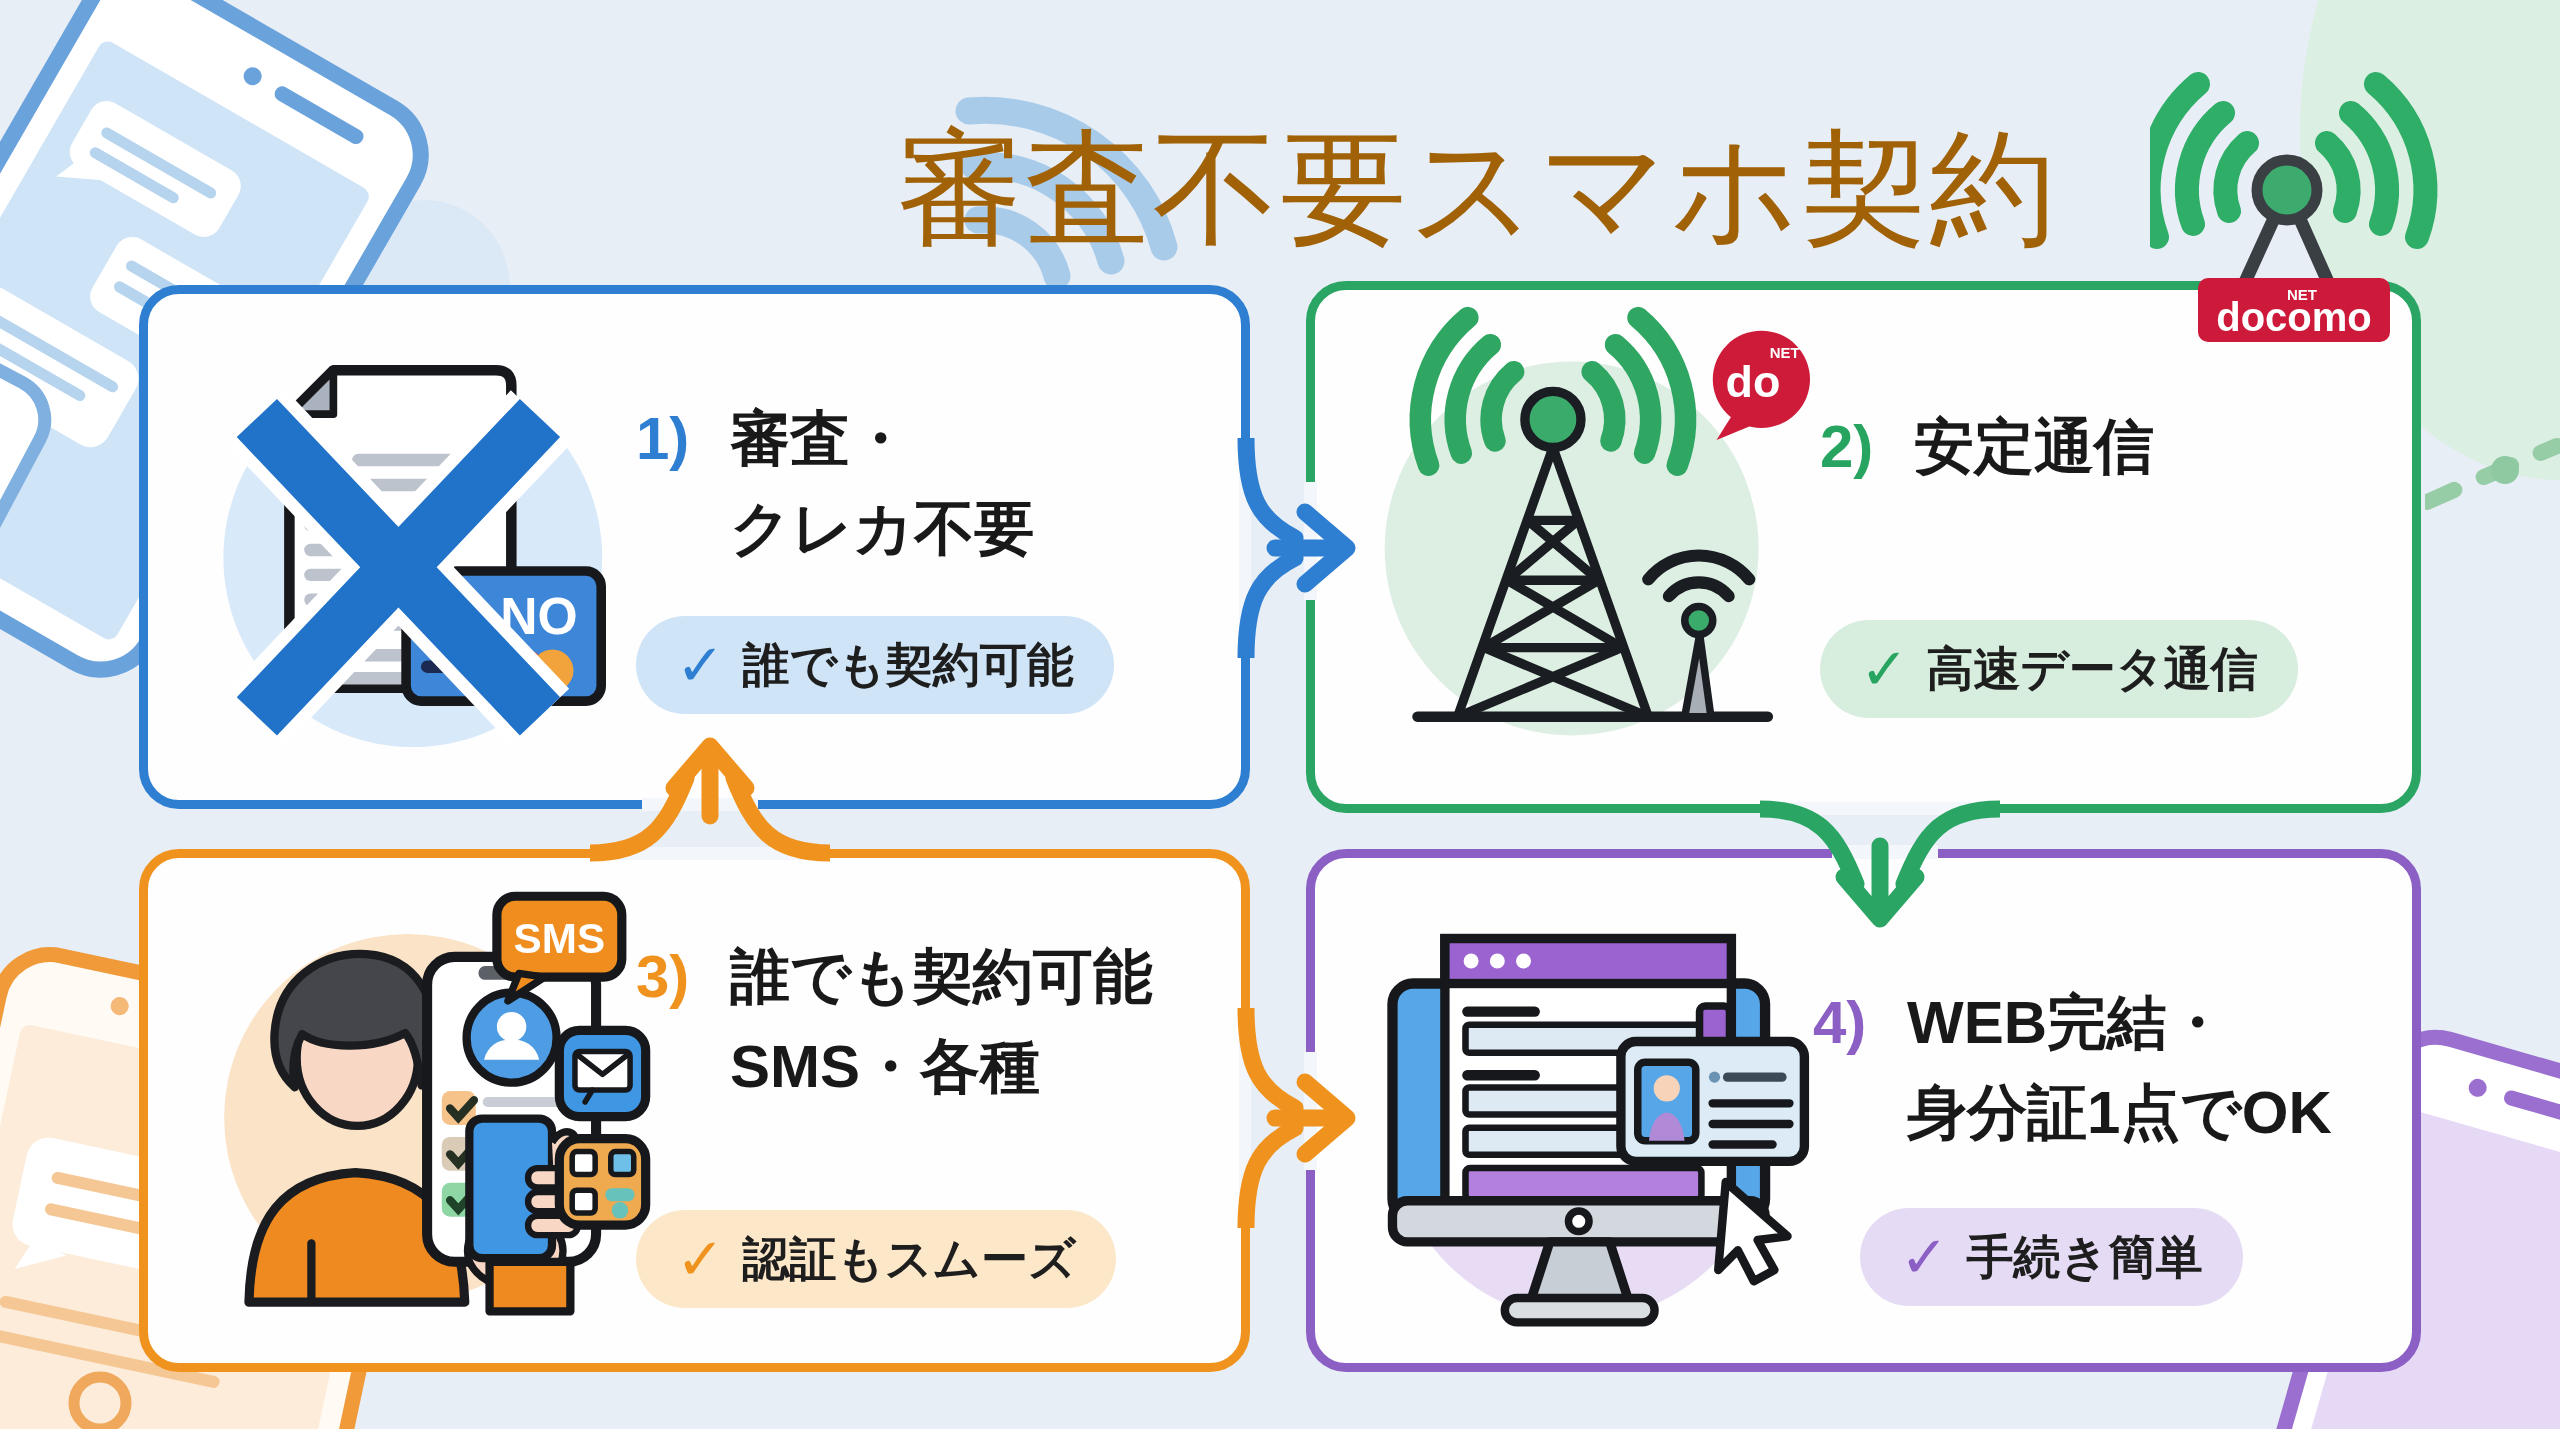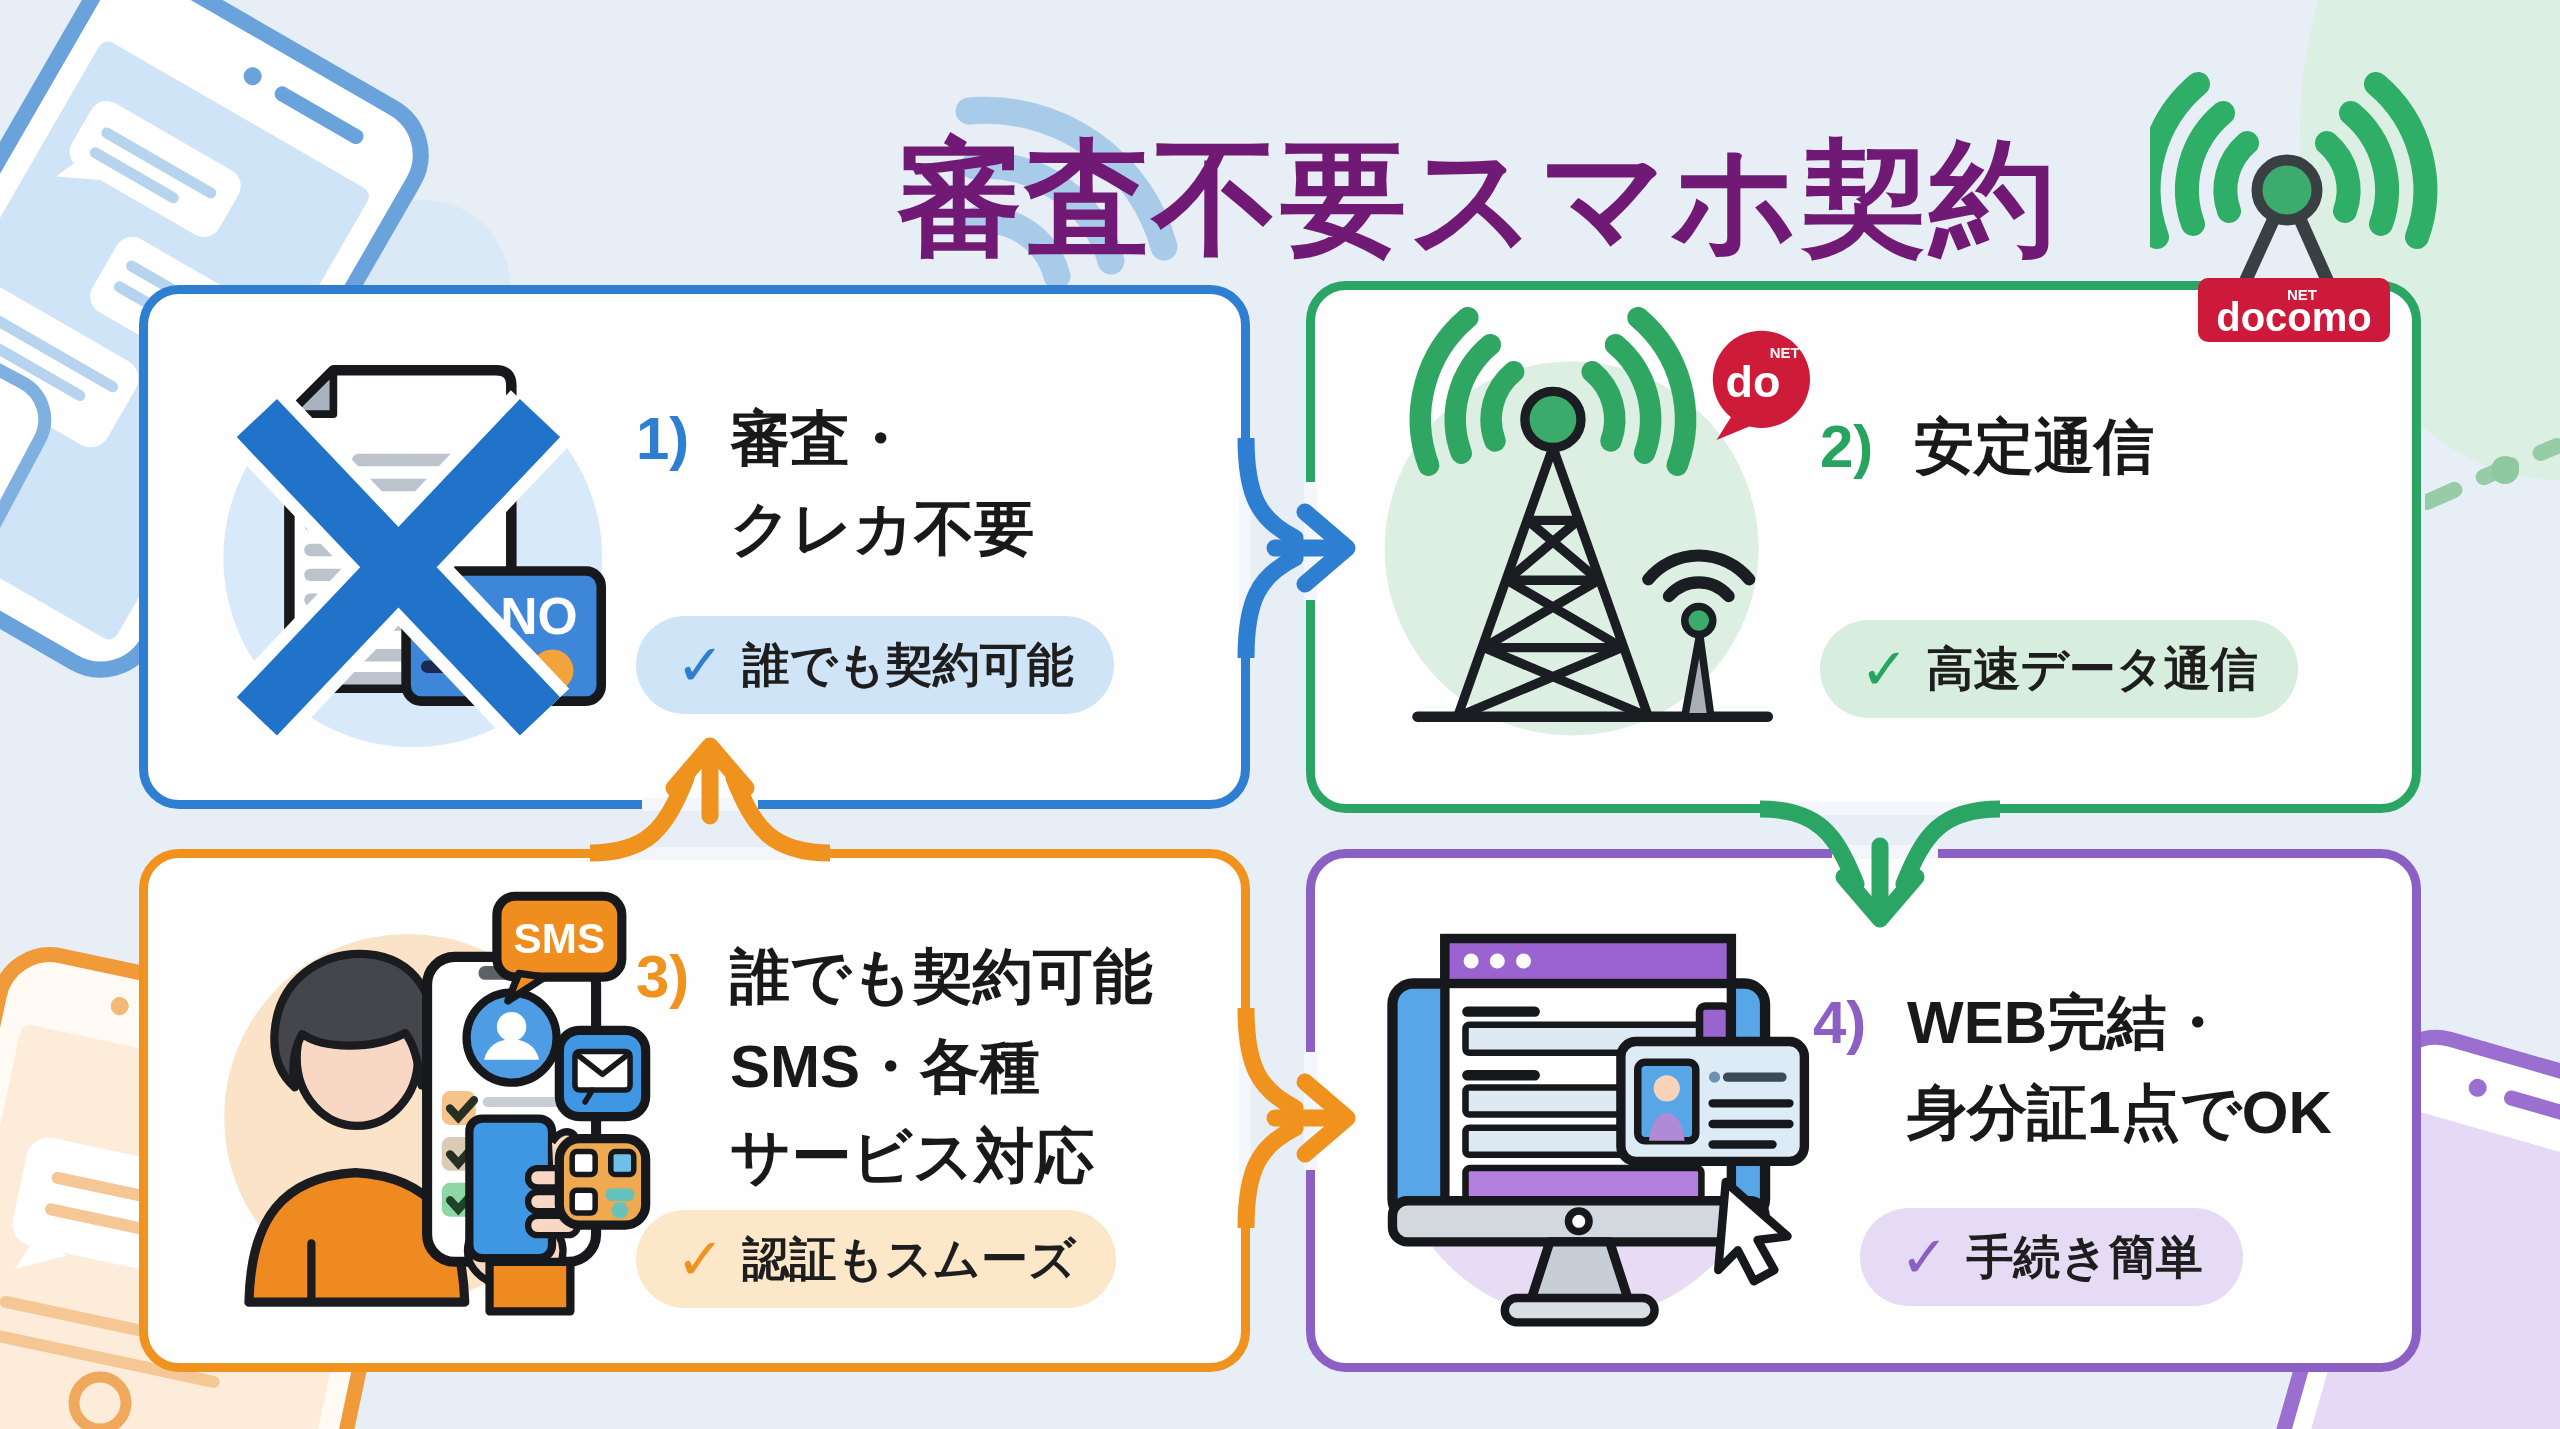--- a/index.html
+++ b/index.html
@@ -5,22 +5,22 @@
   html,body{margin:0;padding:0}
   body{
     width:2560px;height:1429px;overflow:hidden;position:relative;
     background:#e7eef6;
     font-family:"Liberation Sans","DejaVu Sans",sans-serif;
   }
   .stage{position:absolute;inset:0}
   .deco{position:absolute;z-index:0}
   .blob{position:absolute;z-index:0;border-radius:50%}
   .title{
-    position:absolute;left:1477px;top:32px;transform:translateX(-50%);
-    font-size:126px;font-weight:700;color:#701a75;letter-spacing:2px;
+    position:absolute;left:1477px;top:22px;transform:translateX(-50%);
+    font-size:126px;font-weight:400;color:#a16207;letter-spacing:2px;
     white-space:nowrap;z-index:2;
   }
   .box{
     position:absolute;background:#fefefe;border-style:solid;border-width:9px;
     border-radius:40px;box-sizing:border-box;z-index:1;
   }
   .b1{left:139px;top:285px;width:1111px;height:524px;border-color:#2e7fd2}
   .b2{left:1306px;top:281px;width:1115px;height:532px;border-color:#2aa563}
   .b3{left:139px;top:849px;width:1111px;height:523px;border-color:#f0921e}
   .b4{left:1306px;top:849px;width:1115px;height:523px;border-color:#8c5fc4}
@@ -294,21 +294,20 @@
           <rect x="450" y="312" width="32" height="14" rx="7" fill="#66c2ba"></rect>
           <circle cx="466" cy="336" r="9" fill="#66c2ba"></circle>
         </g>
       </svg>
     </div>
     <div class="heading">
       <span class="num">3)</span>
       <div class="hl">
         <span>誰でも契約可能</span>
         <span>SMS・各種</span>
-        <span>サービス対応</span>
       </div>
     </div>
     <div class="pill">
       <span class="chk">✓</span>
       <span>認証もスムーズ</span>
     </div>
   </div>
 
   <div class="box b4">
     <div class="icon-wrap" style="left:55px;top:45px">

